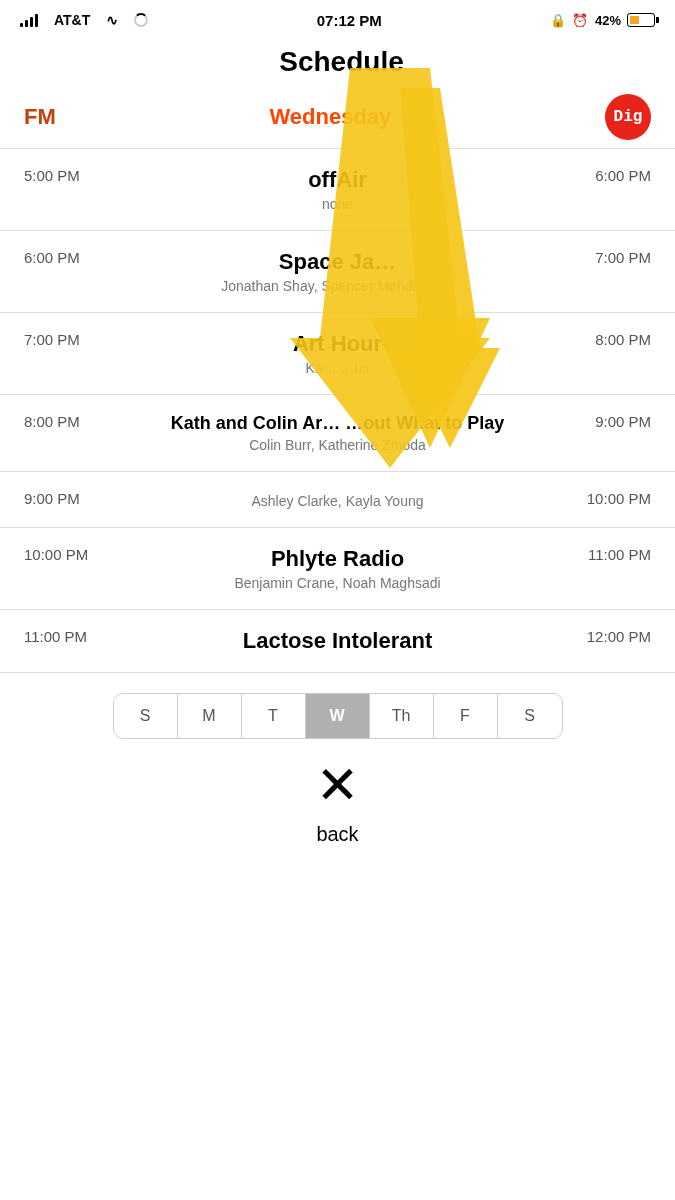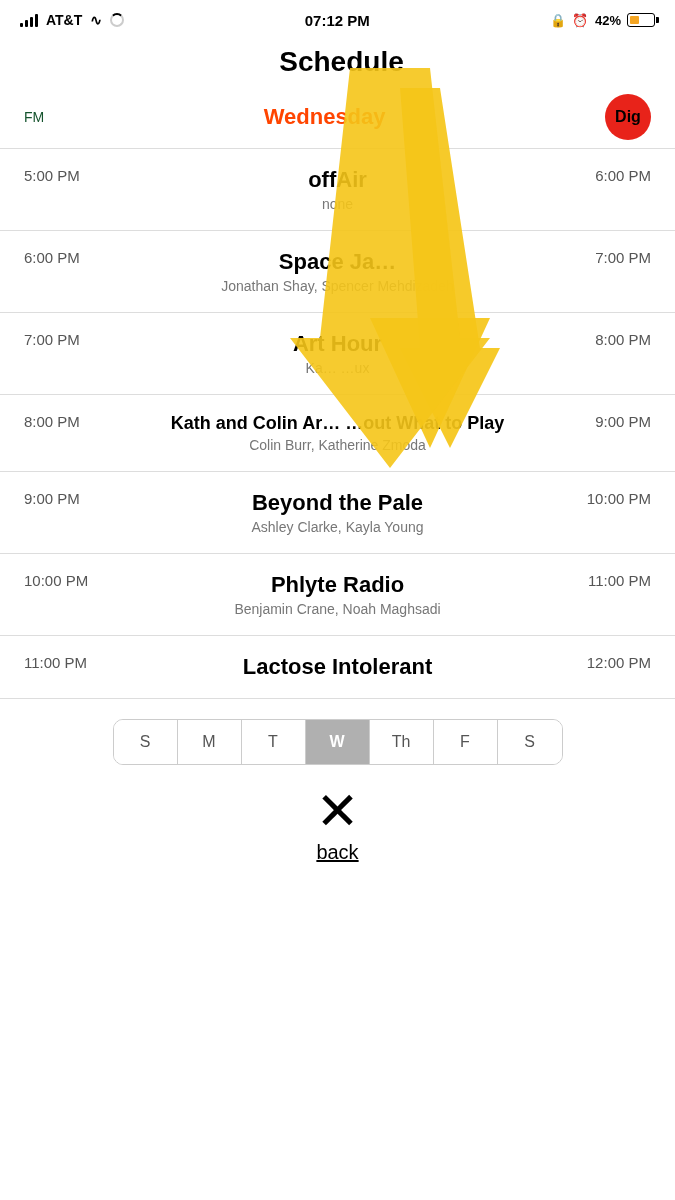--- a/index.html
+++ b/index.html
@@ -16,21 +16,21 @@
     .status-bar {
       display: flex;
       justify-content: space-between;
       align-items: center;
       padding: 8px 20px 4px;
       height: 36px;
     }
     .status-left {
       display: flex;
       align-items: center;
-      gap: 8px;
+      gap: 16px;
       font-size: 14px;
       font-weight: 600;
     }
     .signal-bars {
       display: flex;
       align-items: flex-end;
       gap: 2px;
       height: 14px;
     }
     .signal-bar {
@@ -93,42 +93,43 @@
 
     
     .tab-header {
       display: flex;
       align-items: center;
       padding: 0 24px;
       margin-bottom: 8px;
       position: relative;
     }
     .tab-fm {
-      font-size: 14px;
-      color: #14532d;
-      font-weight: 400;
+      font-size: 22px;
+      color: #c2410c;
+      font-weight: 700;
     }
     .tab-day {
       flex: 1;
       text-align: center;
       font-size: 22px;
       color: #ff4500;
       font-weight: 600;
     }
     .dig-badge {
       width: 46px;
       height: 46px;
       background: #e8231a;
       border-radius: 50%;
       display: flex;
       align-items: center;
       justify-content: center;
-      color: #000000;
+      color: #ffffff;
       font-size: 16px;
       font-weight: 700;
+      font-family: Liberation Mono, monospace;
     }
 
     
     .divider {
       height: 1px;
       background: #ddd;
       margin: 0 0;
     }
 
     
@@ -215,22 +216,21 @@
     }
     .back-x {
       font-size: 52px;
       font-weight: 300;
       color: #000;
       line-height: 1;
     }
     .back-label {
       font-size: 20px;
       color: #000;
-      margin-top: 4px;
-      text-decoration: underline;
+      margin-top: 12px;
     }
 
     
     .wifi-icon {
       font-size: 14px;
     }
     
     .spinner {
       width: 14px;
       height: 14px;
@@ -331,21 +331,20 @@
       <div class="show-title" style="font-size:18px;">Kath and Colin Ar… …out What to Play</div>
       <div class="show-hosts">Colin Burr, Katherine Zmoda</div>
     </div>
     <span class="time-right">9:00 PM</span>
   </div>
   <div class="divider"></div>
 
   <div class="schedule-row">
     <span class="time-left">9:00 PM</span>
     <div class="show-info">
-      <div class="show-title">Beyond the Pale</div>
       <div class="show-hosts">Ashley Clarke, Kayla Young</div>
     </div>
     <span class="time-right">10:00 PM</span>
   </div>
   <div class="divider"></div>
 
   <div class="schedule-row">
     <span class="time-left">10:00 PM</span>
     <div class="show-info">
       <div class="show-title">Phlyte Radio</div>

